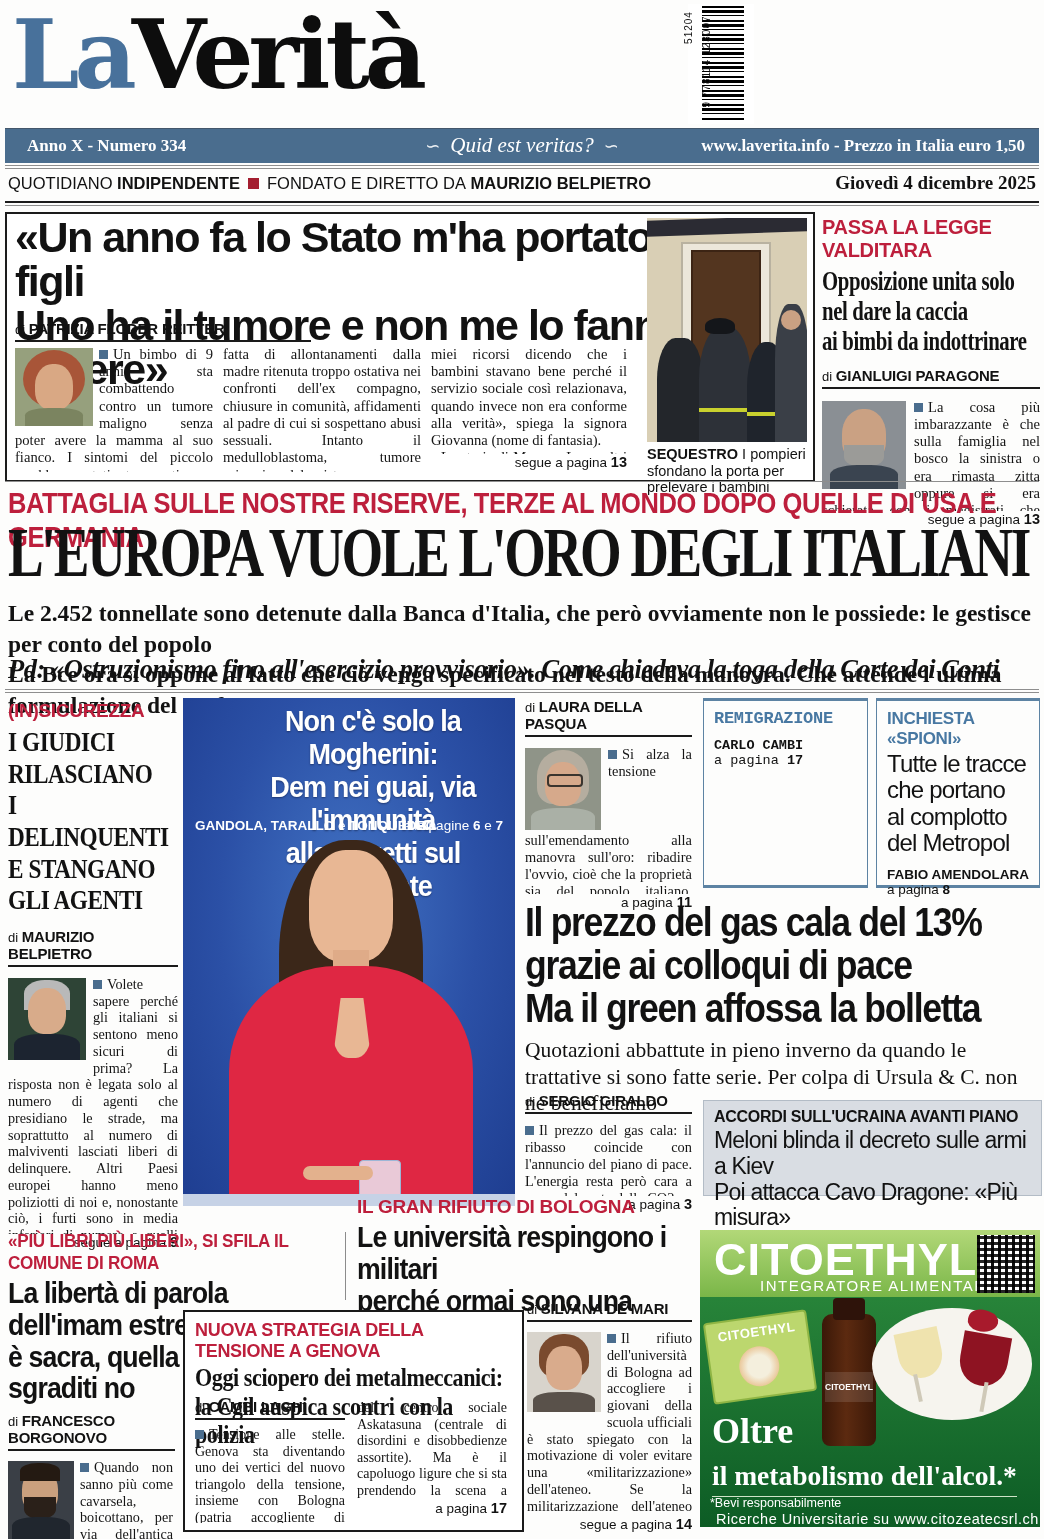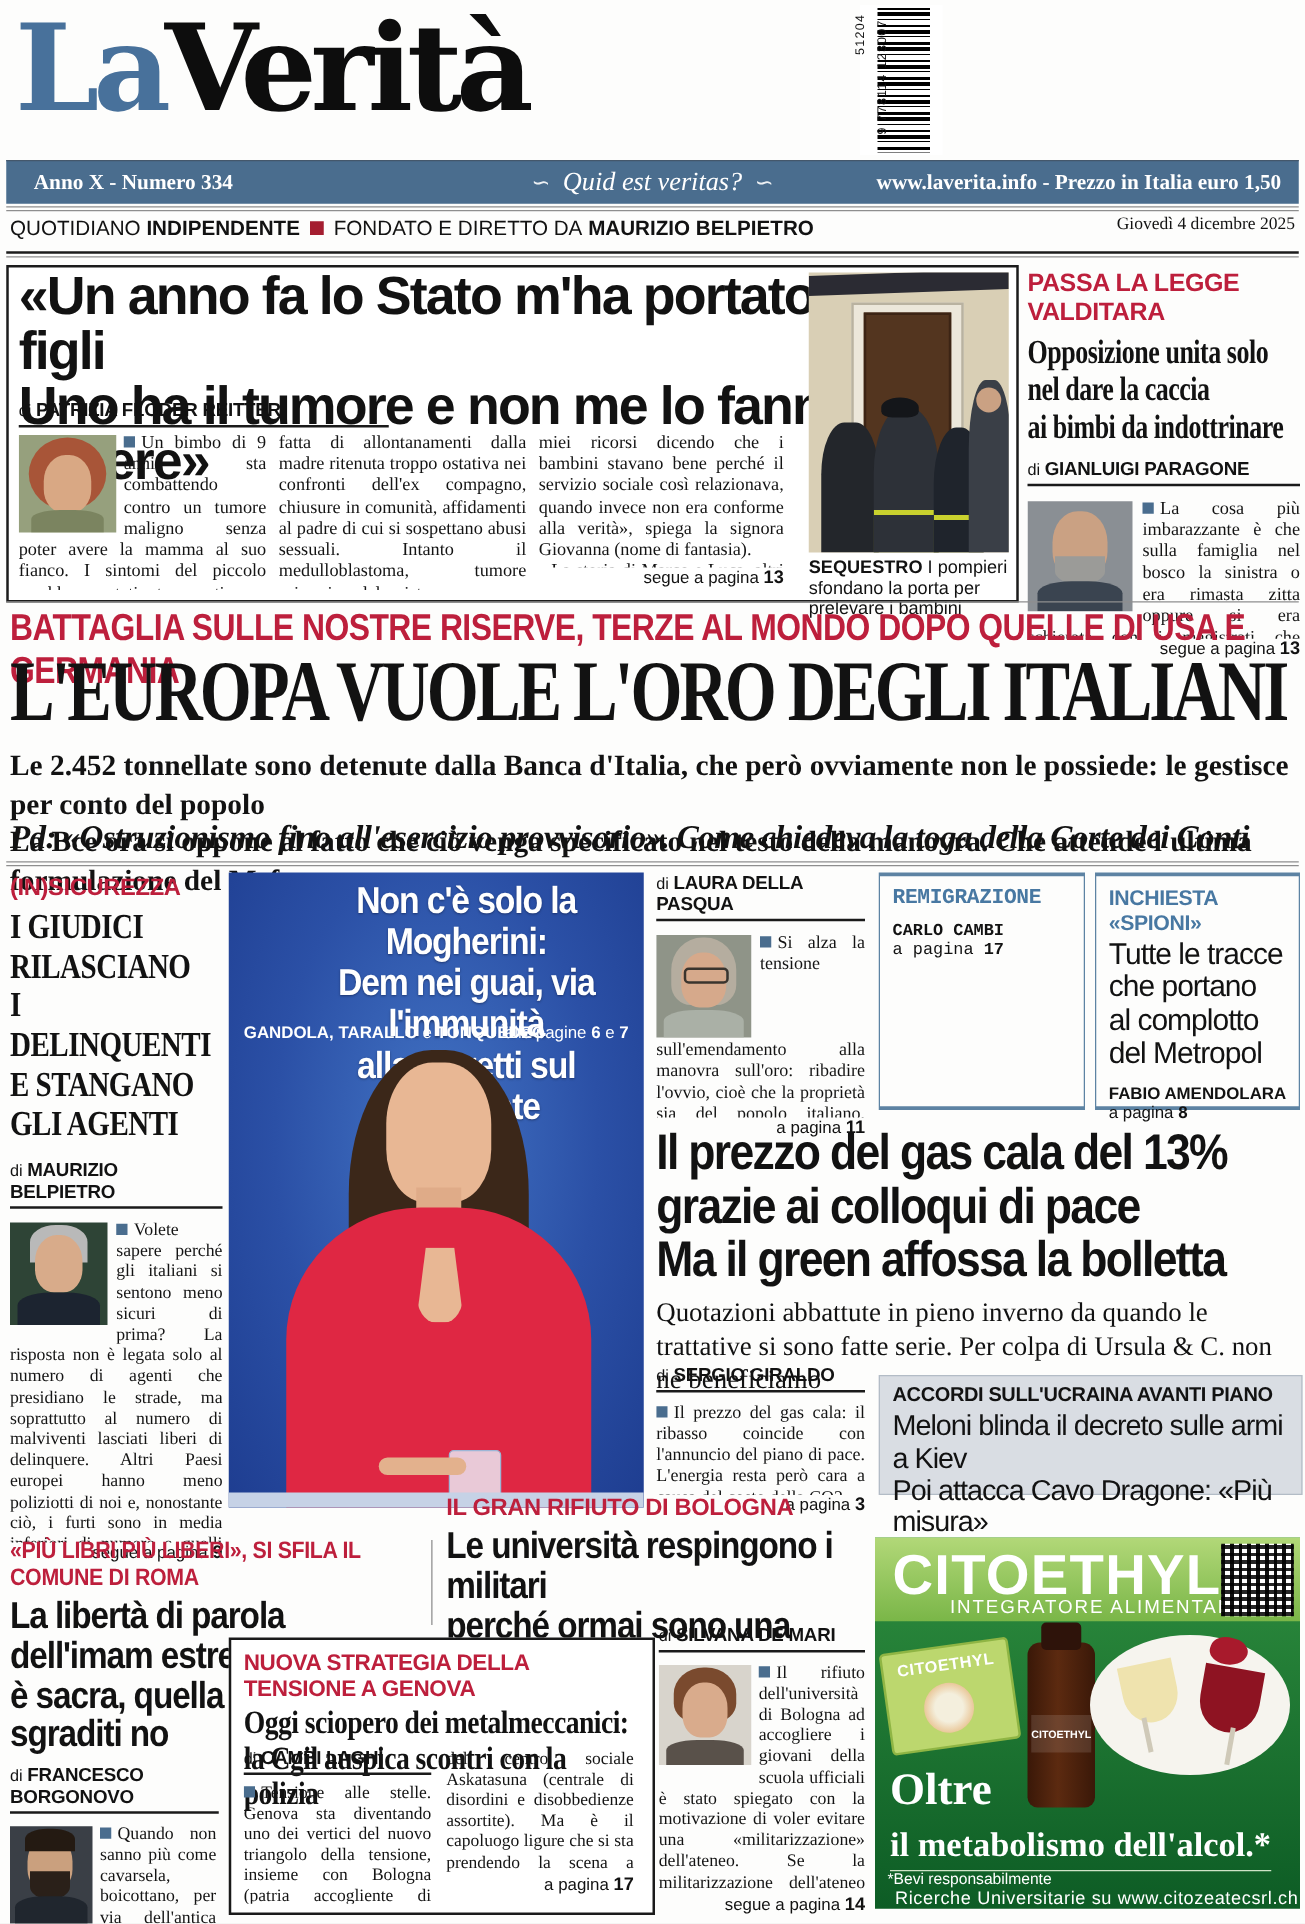--- a/index.html
+++ b/index.html
@@ -25,21 +25,21 @@
   #band{left:5px;top:128px;width:1034px;height:34px;background:#4a6d8e;color:#fff;border-top:1px solid #44576b;}
   #band .l{position:absolute;left:22px;top:7px;font-weight:bold;font-size:17px;}
   #band .c{position:absolute;left:0;right:0;top:4px;text-align:center;font-style:italic;font-size:21px;}
   #band .c .orn{font-style:normal;opacity:.9;padding:0 10px;font-size:18px;}
   #band .r{position:absolute;right:14px;top:7px;font-weight:bold;font-size:17px;}
   .hr1{height:1px;background:#8e8e8e;}
   #strip{left:8px;top:172px;width:1028px;height:26px;}
   #strip .lft{position:absolute;left:0;top:2px;font-size:16.5px;letter-spacing:0px;}
   #strip .lft b{font-size:16.5px;}
   #strip .sq{display:inline-block;width:11px;height:11px;background:#a41e30;margin:0 8px;}
-  #strip .dt{position:absolute;right:0;top:0px;font-weight:normal;font-size:14px;text-align:right;}
+  #strip .dt{position:absolute;right:0;top:0px;font-weight:bold;font-size:19px;text-align:right;}
   .hr2{height:2px;background:#1c1c1c;}
   
   .kick{font-weight:bold;color:#bd1f3c;letter-spacing:-0.3px;}
   .kickblue{font-weight:bold;color:#4878a2;letter-spacing:-0.3px;}
   .byline{border-bottom:2px solid #1a1a1a;padding-bottom:3px;font-size:13px;}
   .byline b{font-size:15px;letter-spacing:-0.2px;}
   .body{font-family:"Liberation Serif",serif;font-size:14.6px;line-height:1.18;color:#141414;overflow:hidden;}
   .blt{display:inline-block;width:9px;height:9px;background:#4a6d8e;margin-right:5px;}
   .seg{font-size:13.5px;text-align:right;}
   .seg b{font-size:14.5px;}

